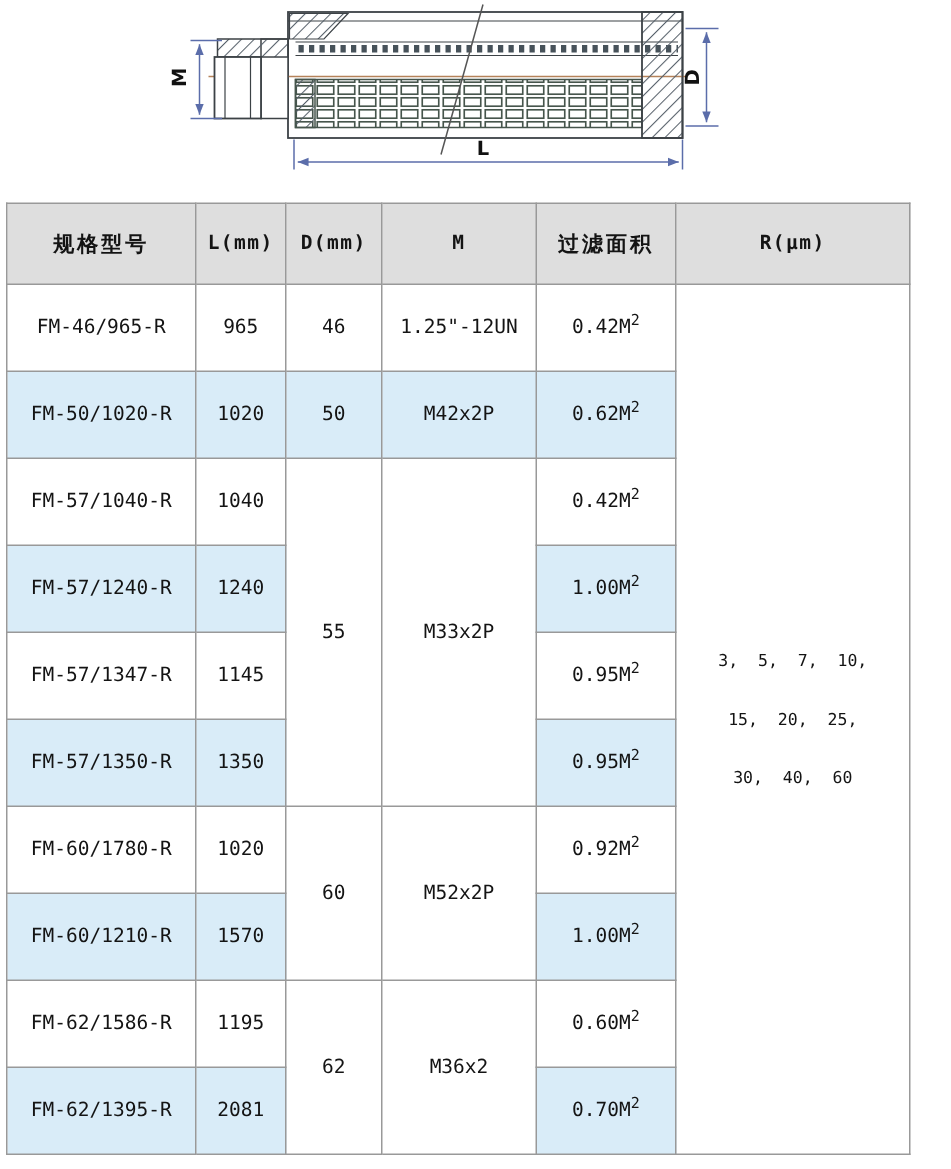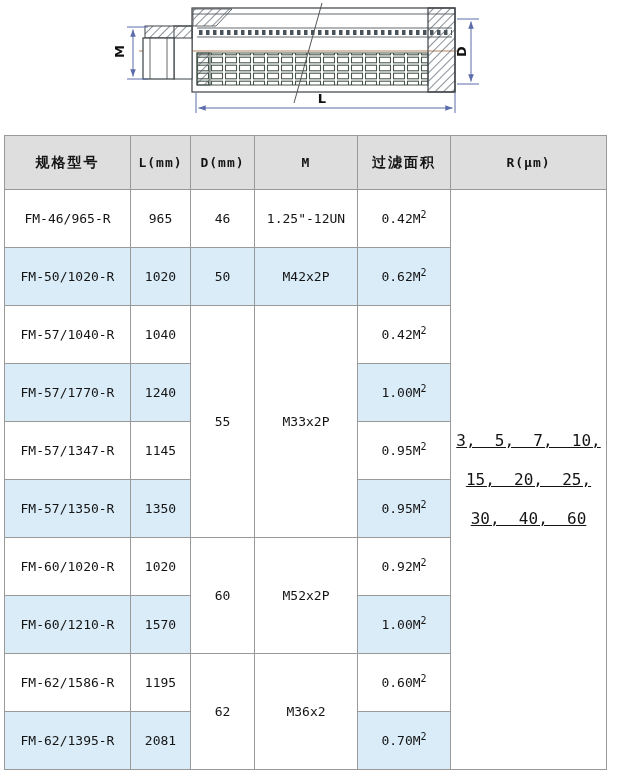--- a/index.html
+++ b/index.html
@@ -18,21 +18,21 @@
     padding:0;color:#141414;font-size:13px;
   }
   table.spec thead th{
     height:53px;background:#dedede;font-weight:bold;letter-spacing:1px;
   }
   table.spec thead th.cn{font-size:14px;letter-spacing:2px;}
   table.spec tbody td{height:57px;background:#ffffff;}
   table.spec tbody td.blue{background:#d9ecf8;}
   td .sup{font-size:10px;vertical-align:super;line-height:0;}
   td.r-cell{background:#ffffff;}
-  .r-line{line-height:39px;white-space:pre;font-size:16px;text-decoration:underline;}
+  .r-line{line-height:39px;white-space:pre;font-size:11px;}
 </style>
 </head>
 <body>
 
 <div class="page">
 
   <svg class="diagram" width="634" height="132" viewBox="0 0 634 132">
     <defs>
       <marker id="ar" viewBox="0 0 10 10" refX="9" refY="5" markerWidth="8" markerHeight="8" orient="auto-start-reverse">
         <path d="M0,1.5 L9,5 L0,8.5 z" fill="#5b6daa"></path>
@@ -141,36 +141,36 @@
         <td class="blue"><span>0.62M</span><span class="sup">2</span></td>
       </tr>
       <tr>
         <td>FM-57/1040-R</td>
         <td>1040</td>
         <td rowspan="4">55</td>
         <td rowspan="4">M33x2P</td>
         <td><span>0.42M</span><span class="sup">2</span></td>
       </tr>
       <tr>
-        <td class="blue">FM-57/1770-R</td>
+        <td class="blue">FM-57/1240-R</td>
         <td class="blue">1240</td>
         <td class="blue"><span>1.00M</span><span class="sup">2</span></td>
       </tr>
       <tr>
         <td>FM-57/1347-R</td>
         <td>1145</td>
         <td><span>0.95M</span><span class="sup">2</span></td>
       </tr>
       <tr>
         <td class="blue">FM-57/1350-R</td>
         <td class="blue">1350</td>
         <td class="blue"><span>0.95M</span><span class="sup">2</span></td>
       </tr>
       <tr>
-        <td>FM-60/1020-R</td>
+        <td>FM-60/1780-R</td>
         <td>1020</td>
         <td rowspan="2">60</td>
         <td rowspan="2">M52x2P</td>
         <td><span>0.92M</span><span class="sup">2</span></td>
       </tr>
       <tr>
         <td class="blue">FM-60/1210-R</td>
         <td class="blue">1570</td>
         <td class="blue"><span>1.00M</span><span class="sup">2</span></td>
       </tr>

